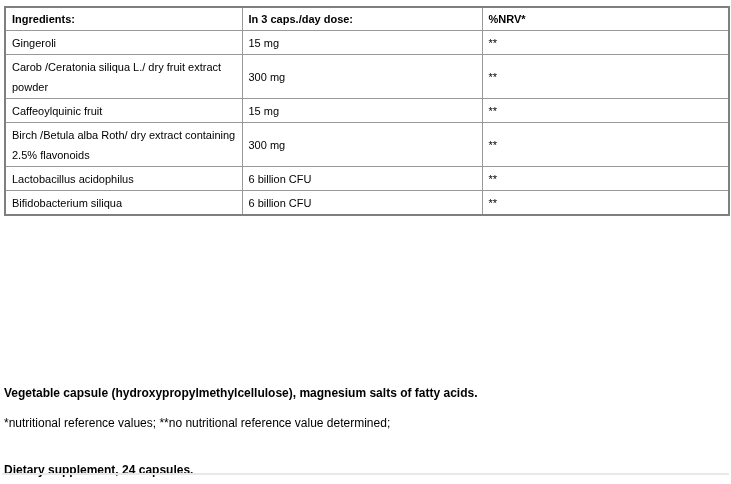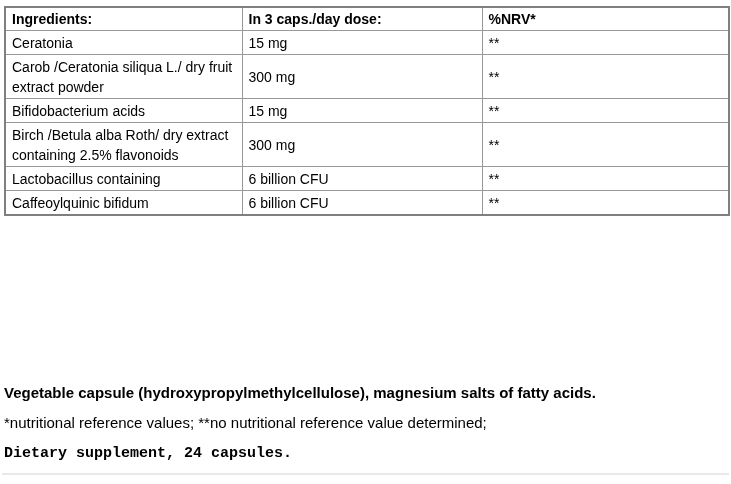--- a/index.html
+++ b/index.html
@@ -16,21 +16,21 @@
     overflow: hidden;
   }
   .ingredients-table {
     position: absolute;
     left: 4px;
     top: 6px;
     width: 724px;
     border-collapse: collapse;
     table-layout: fixed;
     border: 2px solid #7f7f7f;
-    font-size: 14px;
+    font-size: 11px;
   }
   .ingredients-table col.c1 { width: 237px; }
   .ingredients-table col.c2 { width: 240px; }
   .ingredients-table col.c3 { width: 247px; }
   .ingredients-table th,
   .ingredients-table td {
     border: 1px solid #999999;
     padding: 1px 6px;
     text-align: left;
     vertical-align: middle;
@@ -41,28 +41,28 @@
   .ingredients-table thead th {
     font-weight: bold;
     height: 20px;
   }
   tr.single td { height: 21px; }
   tr.double td { height: 41px; }
   .note {
     position: absolute;
     left: 4px;
     margin: 0;
-    font-size: 15px;
+    font-size: 12px;
     line-height: 16px;
     white-space: nowrap;
   }
   .note.bold { font-weight: bold; }
   .note-capsule { top: 385px; }
   .note-nrv     { top: 415px; }
-  .note-supp    { top: 446px; font-family: Liberation Mono, monospace; }
+  .note-supp    { top: 462px; }
   .bottom-divider {
     position: absolute;
     left: 2px;
     right: 2px;
     top: 473px;
     height: 2px;
     background: #e9e9e9;
   }
 </style>
 </head>
@@ -76,46 +76,46 @@
   </colgroup>
   <thead>
     <tr>
       <th>Ingredients:</th>
       <th>In 3 caps./day dose:</th>
       <th>%NRV*</th>
     </tr>
   </thead>
   <tbody>
     <tr class="single">
-      <td>Ceratonia</td>
+      <td>Gingeroli</td>
       <td>15 mg</td>
       <td>**</td>
     </tr>
     <tr class="double">
       <td>Carob /Ceratonia siliqua L./ dry fruit extract powder</td>
       <td>300 mg</td>
       <td>**</td>
     </tr>
     <tr class="single">
-      <td>Bifidobacterium acids</td>
+      <td>Caffeoylquinic fruit</td>
       <td>15 mg</td>
       <td>**</td>
     </tr>
     <tr class="double">
       <td>Birch /Betula alba Roth/ dry extract containing 2.5% flavonoids</td>
       <td>300 mg</td>
       <td>**</td>
     </tr>
     <tr class="single">
-      <td>Lactobacillus containing</td>
+      <td>Lactobacillus acidophilus</td>
       <td>6 billion CFU</td>
       <td>**</td>
     </tr>
     <tr class="single">
-      <td>Caffeoylquinic bifidum</td>
+      <td>Bifidobacterium siliqua</td>
       <td>6 billion CFU</td>
       <td>**</td>
     </tr>
   </tbody>
 </table>
 
 <p class="note bold note-capsule">Vegetable capsule (hydroxypropylmethylcellulose), magnesium salts of fatty acids.</p>
 <p class="note note-nrv">*nutritional reference values; **no nutritional reference value determined;</p>
 <p class="note bold note-supp">Dietary supplement, 24 capsules.</p>
 

